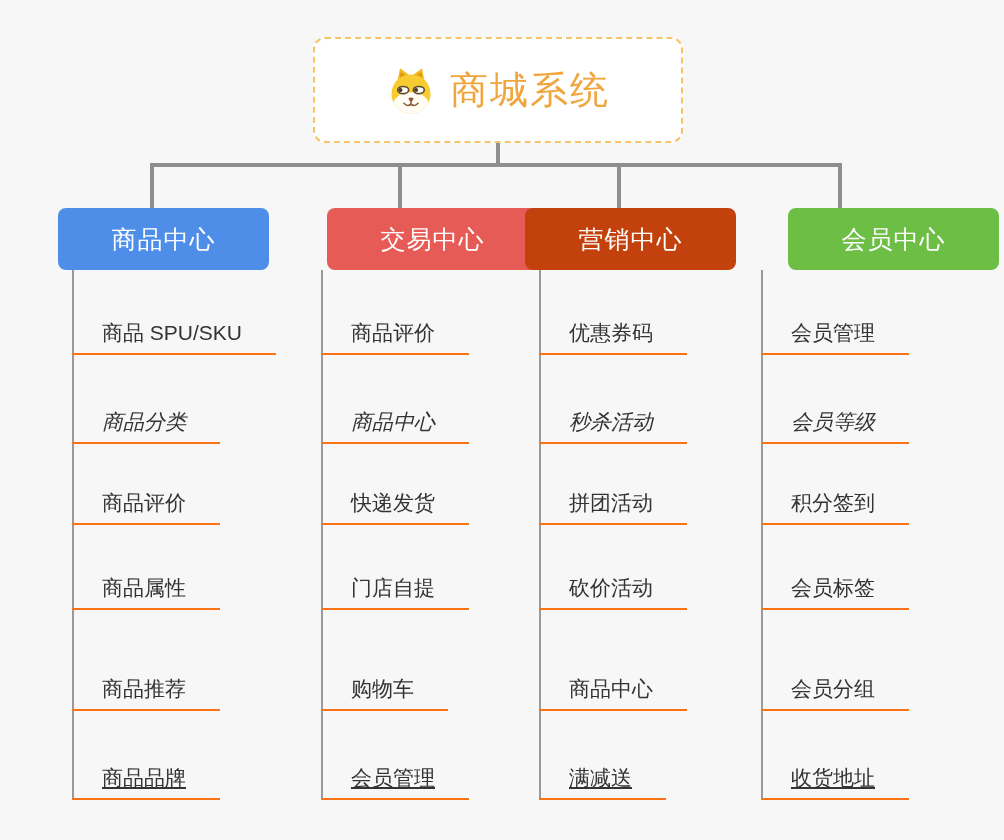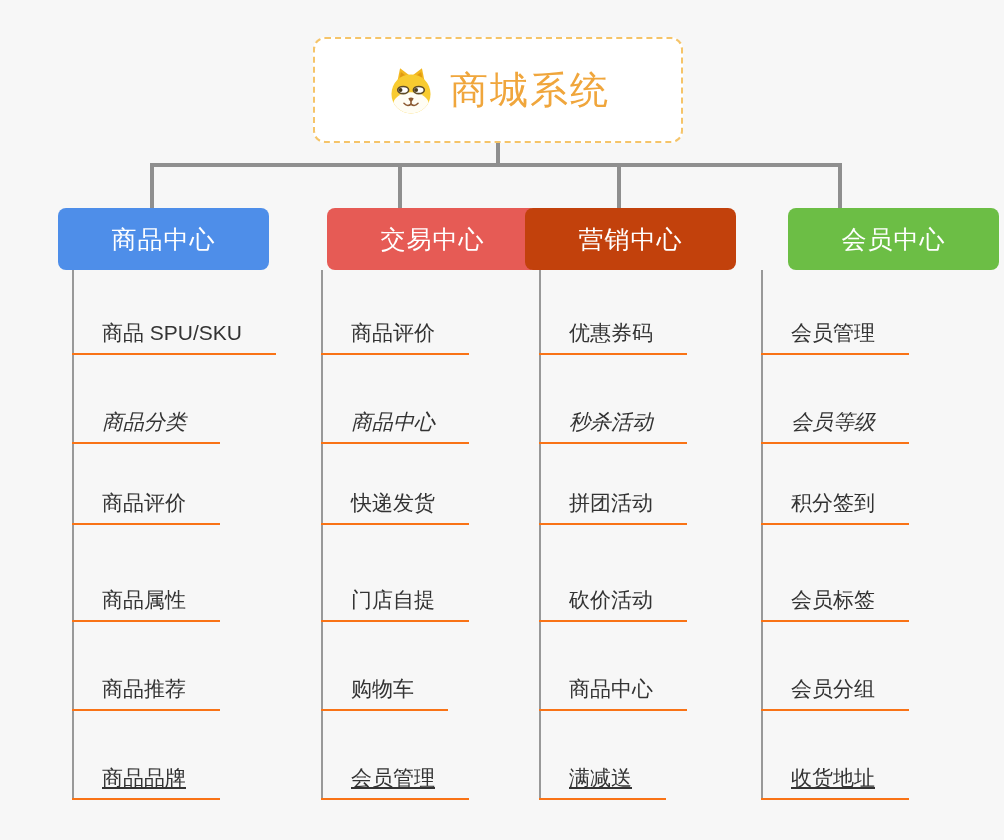--- a/index.html
+++ b/index.html
@@ -80,21 +80,21 @@
     white-space: nowrap;
     font-size: 21px;
     color: #333333;
     line-height: 28px;
     padding: 0 34px 6px 30px;
     border-bottom: 2px solid #f97316;
   }
   .leaf-1 { top: 111px; }
   .leaf-2 { top: 200px; font-style: italic; }
   .leaf-3 { top: 281px; }
-  .leaf-4 { top: 378px; text-align: right; }
+  .leaf-4 { top: 366px; text-align: right; }
   .leaf-5 { top: 467px; font-family: Liberation Serif, serif; }
   .leaf-6 { top: 556px; text-decoration: underline; }
 </style>
 </head>
 <body>
 
 <div class="canvas">
 
   <div class="connector root-stem"></div>
   <div class="connector bus"></div>

